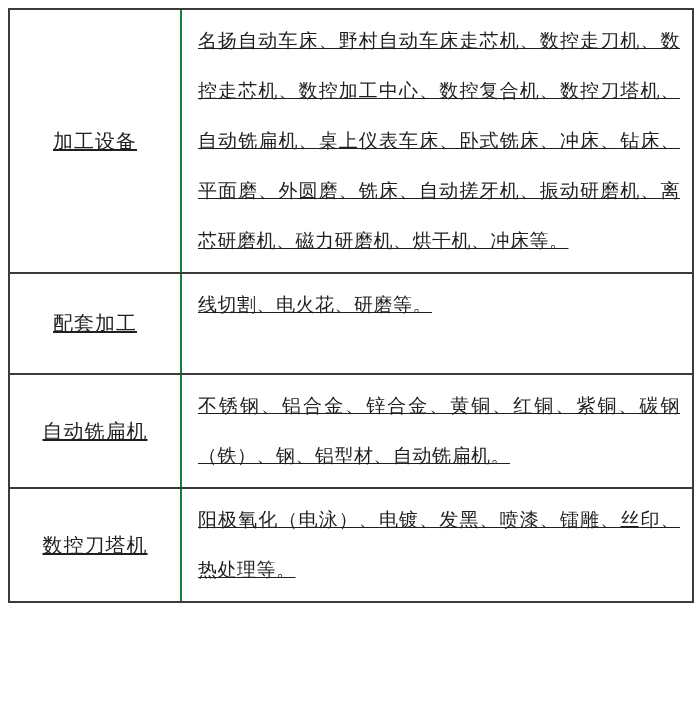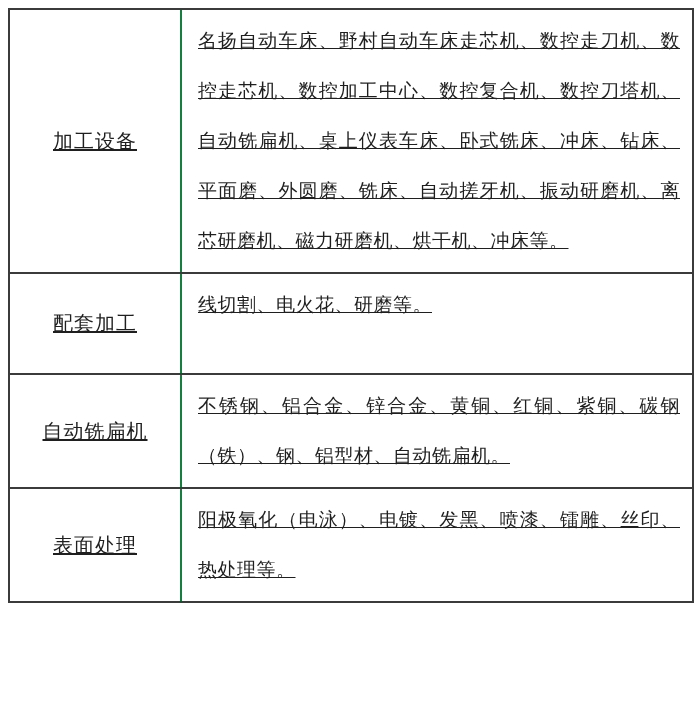--- a/index.html
+++ b/index.html
@@ -90,20 +90,20 @@
       <span>自动铣扁机</span>
     </div>
     <div class="cell content-cell">
       <span>不锈钢、铝合金、锌合金、黄铜、红铜、紫铜、碳钢（铁）、钢、铝型材、自动铣扁机。</span>
     </div>
   </div>
 
 
   <div class="row">
     <div class="cell label-cell">
-      <span>表面处理</span>
+      <span>数控刀塔机</span>
     </div>
     <div class="cell content-cell">
       <span>阳极氧化（电泳）、电镀、发黑、喷漆、镭雕、丝印、热处理等。</span>
     </div>
   </div>
 </div>
 </div>
 
 </body></html>

